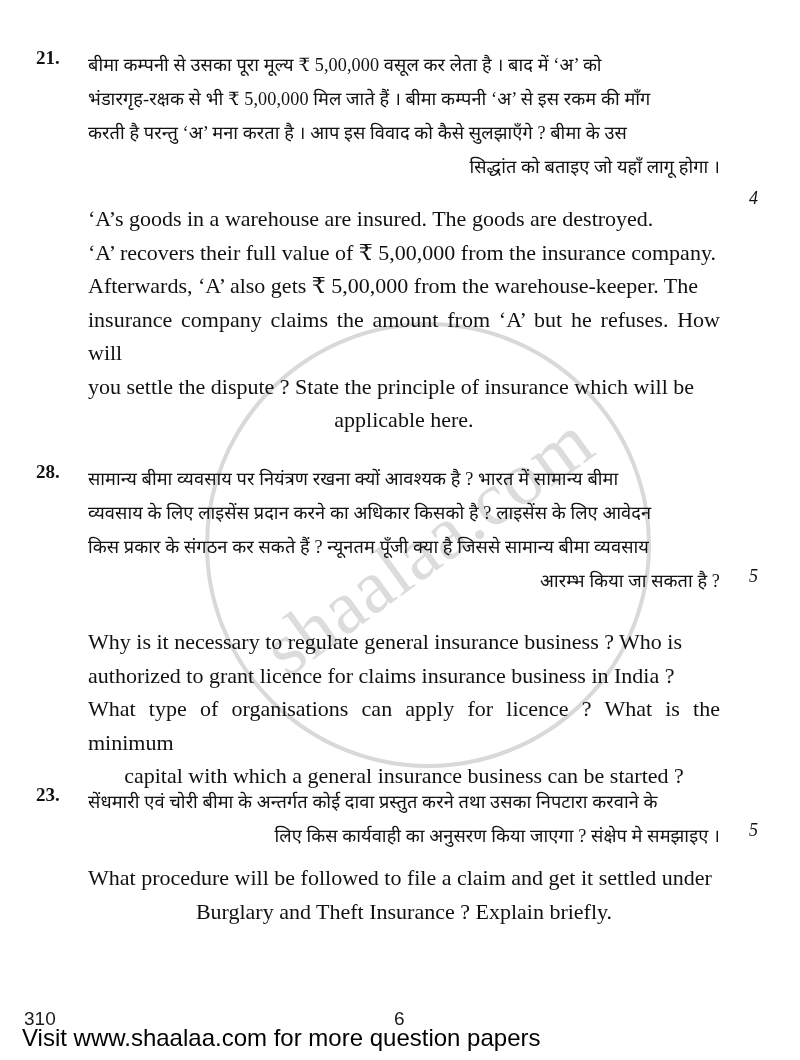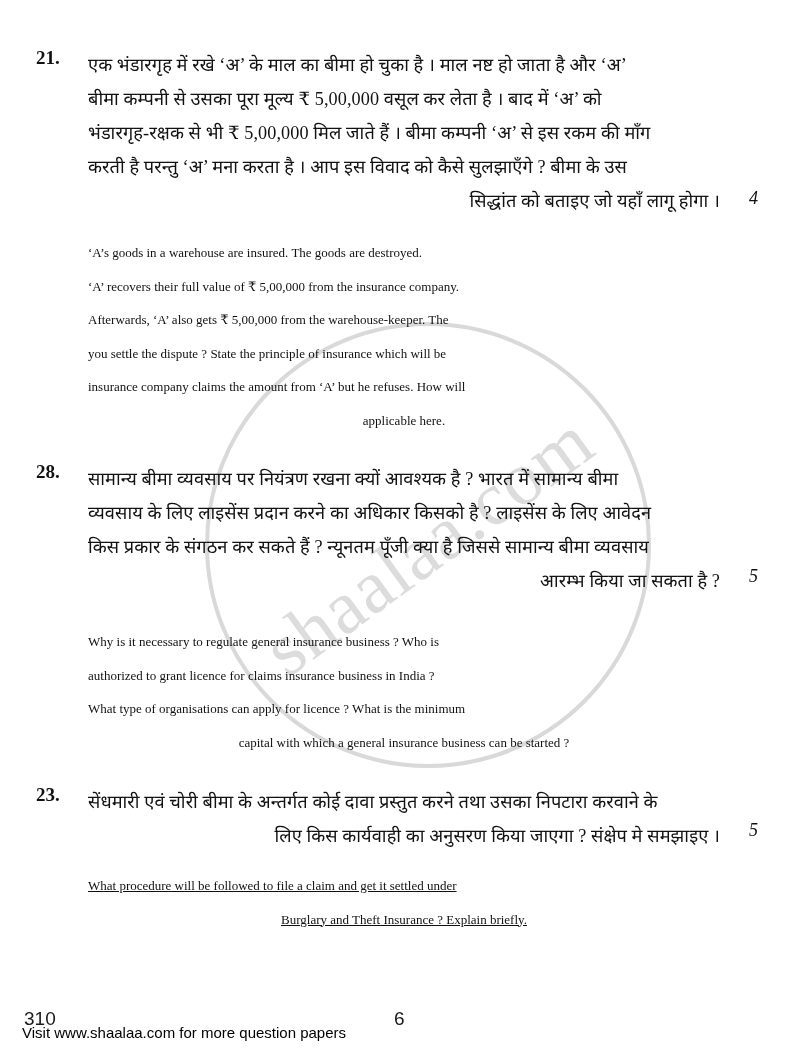--- a/index.html
+++ b/index.html
@@ -86,21 +86,21 @@
   .hindi {
     font-family: "Liberation Serif", "DejaVu Serif", serif;
     font-size: 18.2px;
     line-height: 34px;
     letter-spacing: 0.1px;
   }
   .hindi .lastline { text-align: right; }
 
   .english {
     font-family: "Liberation Serif", "DejaVu Serif", serif;
-    font-size: 13px;
+    font-size: 22px;
     line-height: 33.5px;
   }
   .english .lastline { text-align: center; }
 
   .marks {
     position: absolute;
     right: 42px;
     font-style: italic;
     font-size: 18px;
     font-family: "Liberation Serif", "DejaVu Serif", serif;
@@ -124,52 +124,51 @@
     font-family: "Liberation Sans", "DejaVu Sans", sans-serif;
     font-size: 19px;
     color: #1a1a1a;
     z-index: 3;
   }
   .footer-banner {
     position: absolute;
     left: 22px;
     top: 1024px;
     font-family: "Liberation Sans", "DejaVu Sans", sans-serif;
-    font-size: 15px;
+    font-size: 24px;
     color: #000000;
     white-space: nowrap;
     z-index: 4;
   }
 </style>
 </head>
 <body>
 
 <div id="watermark">
   <div class="wm-ring"></div>
   <div class="wm-text">shaalaa.com</div>
 </div>
 
 <div id="page">
 
   <div class="qblock" style="top:48px;">
     <div class="qnum">21.</div>
     <div class="qbody">
       <div class="hindi">
-        <p class="para">एक भंडारगृह में रखे ‘अ’ के माल का बीमा हो चुका है । माल नष्ट हो जाता है और ‘अ’</p>
         <p class="para">बीमा कम्पनी से उसका पूरा मूल्य ₹ 5,00,000 वसूल कर लेता है । बाद में ‘अ’ को</p>
         <p class="para">भंडारगृह-रक्षक से भी ₹ 5,00,000 मिल जाते हैं । बीमा कम्पनी ‘अ’ से इस रकम की माँग</p>
         <p class="para">करती है परन्तु ‘अ’ मना करता है । आप इस विवाद को कैसे सुलझाएँगे ? बीमा के उस</p>
         <p class="para lastline">सिद्धांत को बताइए जो यहाँ लागू होगा ।</p>
       </div>
       <div class="english" style="margin-top:18px;">
         <p class="para">‘A’s goods in a warehouse are insured. The goods are destroyed.</p>
         <p class="para">‘A’ recovers their full value of ₹ 5,00,000 from the insurance company.</p>
         <p class="para">Afterwards, ‘A’ also gets ₹ 5,00,000 from the warehouse-keeper. The</p>
+        <p class="para">insurance company claims the amount from ‘A’ but he refuses. How will</p>
         <p class="para">you settle the dispute ? State the principle of insurance which will be</p>
-        <p class="para">insurance company claims the amount from ‘A’ but he refuses. How will</p>
         <p class="para lastline">applicable here.</p>
       </div>
     </div>
   </div>
   <div class="marks" style="top:188px;">4</div>
 
   <div class="qblock" style="top:462px;">
     <div class="qnum">28.</div>
     <div class="qbody">
       <div class="hindi">
@@ -188,21 +187,21 @@
   </div>
   <div class="marks" style="top:566px;">5</div>
 
   <div class="qblock" style="top:785px;">
     <div class="qnum">23.</div>
     <div class="qbody">
       <div class="hindi">
         <p class="para">सेंधमारी एवं चोरी बीमा के अन्तर्गत कोई दावा प्रस्तुत करने तथा उसका निपटारा करवाने के</p>
         <p class="para lastline">लिए किस कार्यवाही का अनुसरण किया जाएगा ? संक्षेप मे समझाइए ।</p>
       </div>
-      <div class="english" style="margin-top:16px;text-decoration:underline;">
+      <div class="english" style="margin-top:8px;">
         <p class="para">What procedure will be followed to file a claim and get it settled under</p>
         <p class="para lastline">Burglary and Theft Insurance ? Explain briefly.</p>
       </div>
     </div>
   </div>
   <div class="marks" style="top:820px;">5</div>
 
 </div>
 
 <div class="footer-code">310</div>

